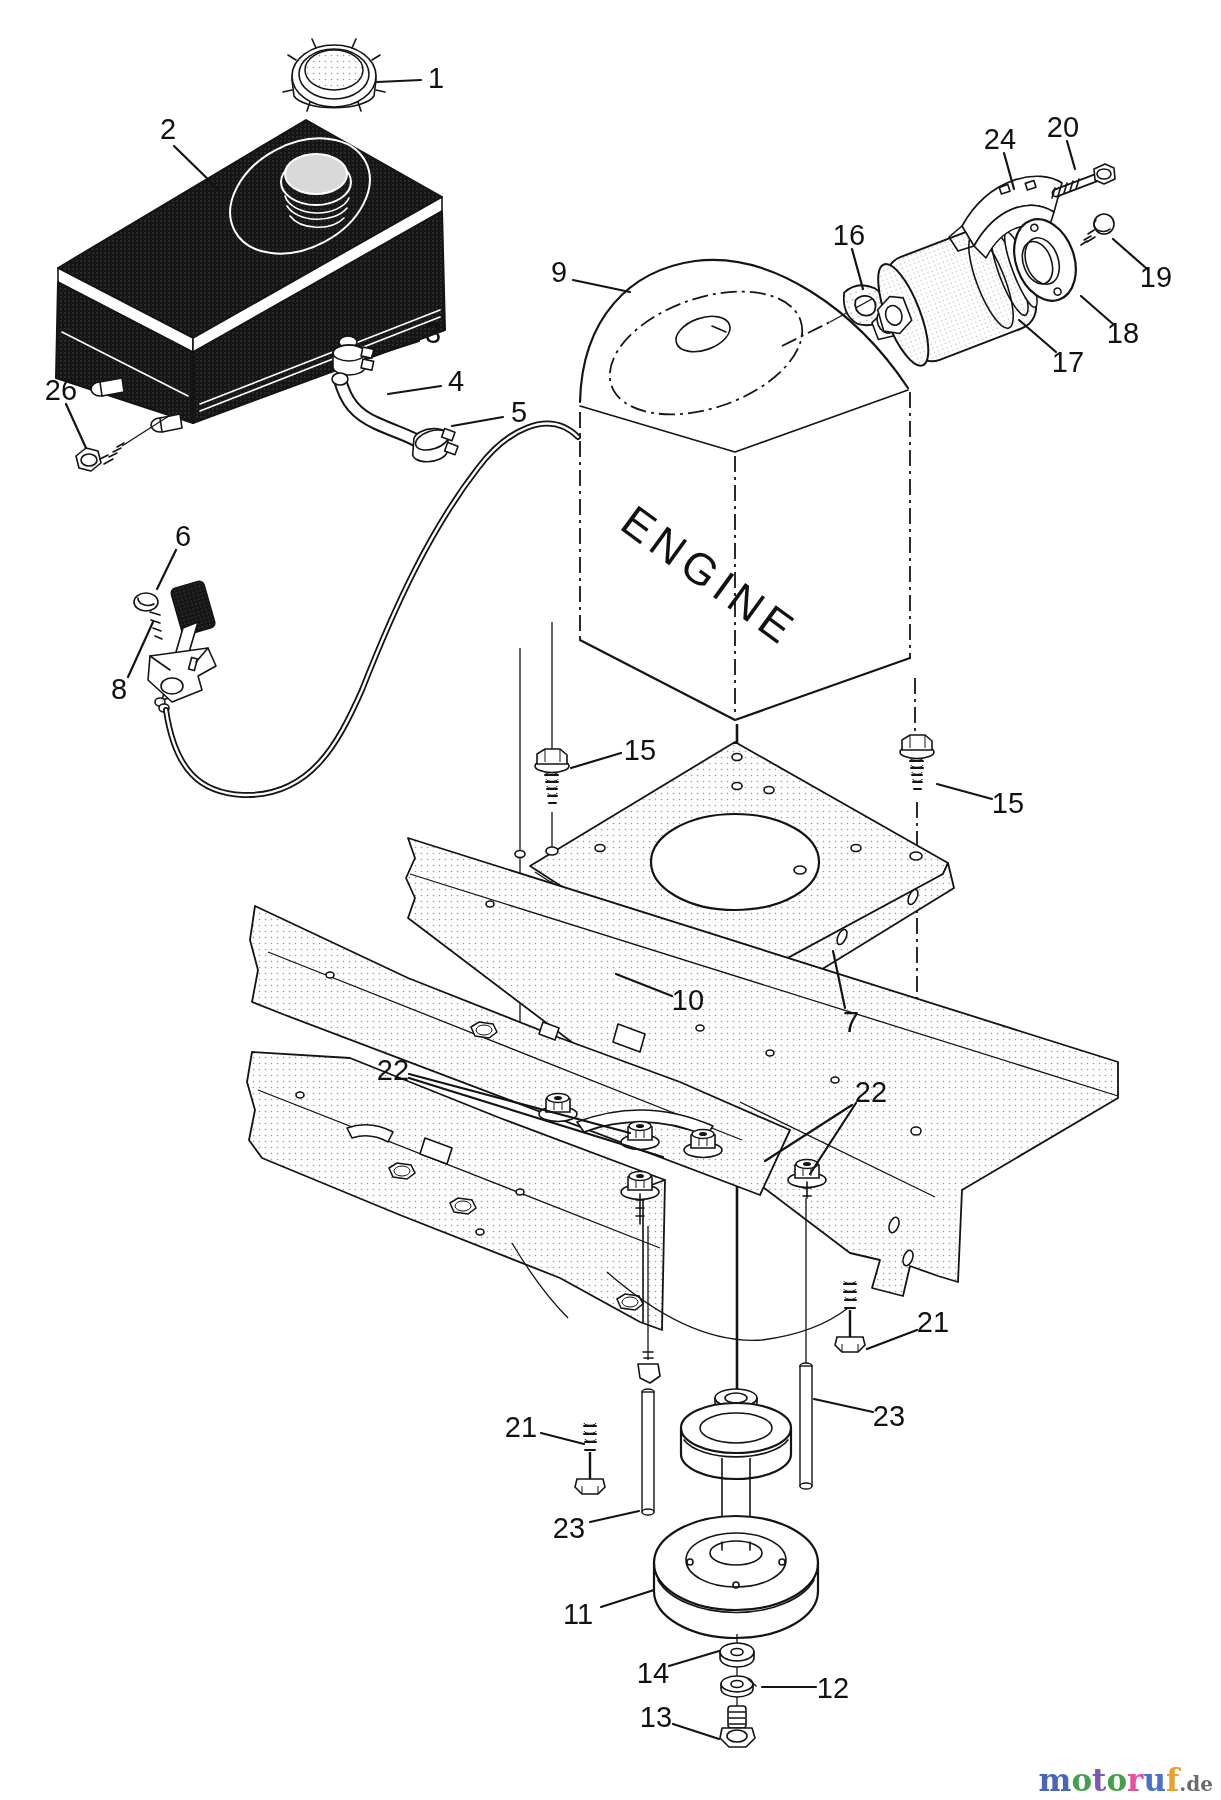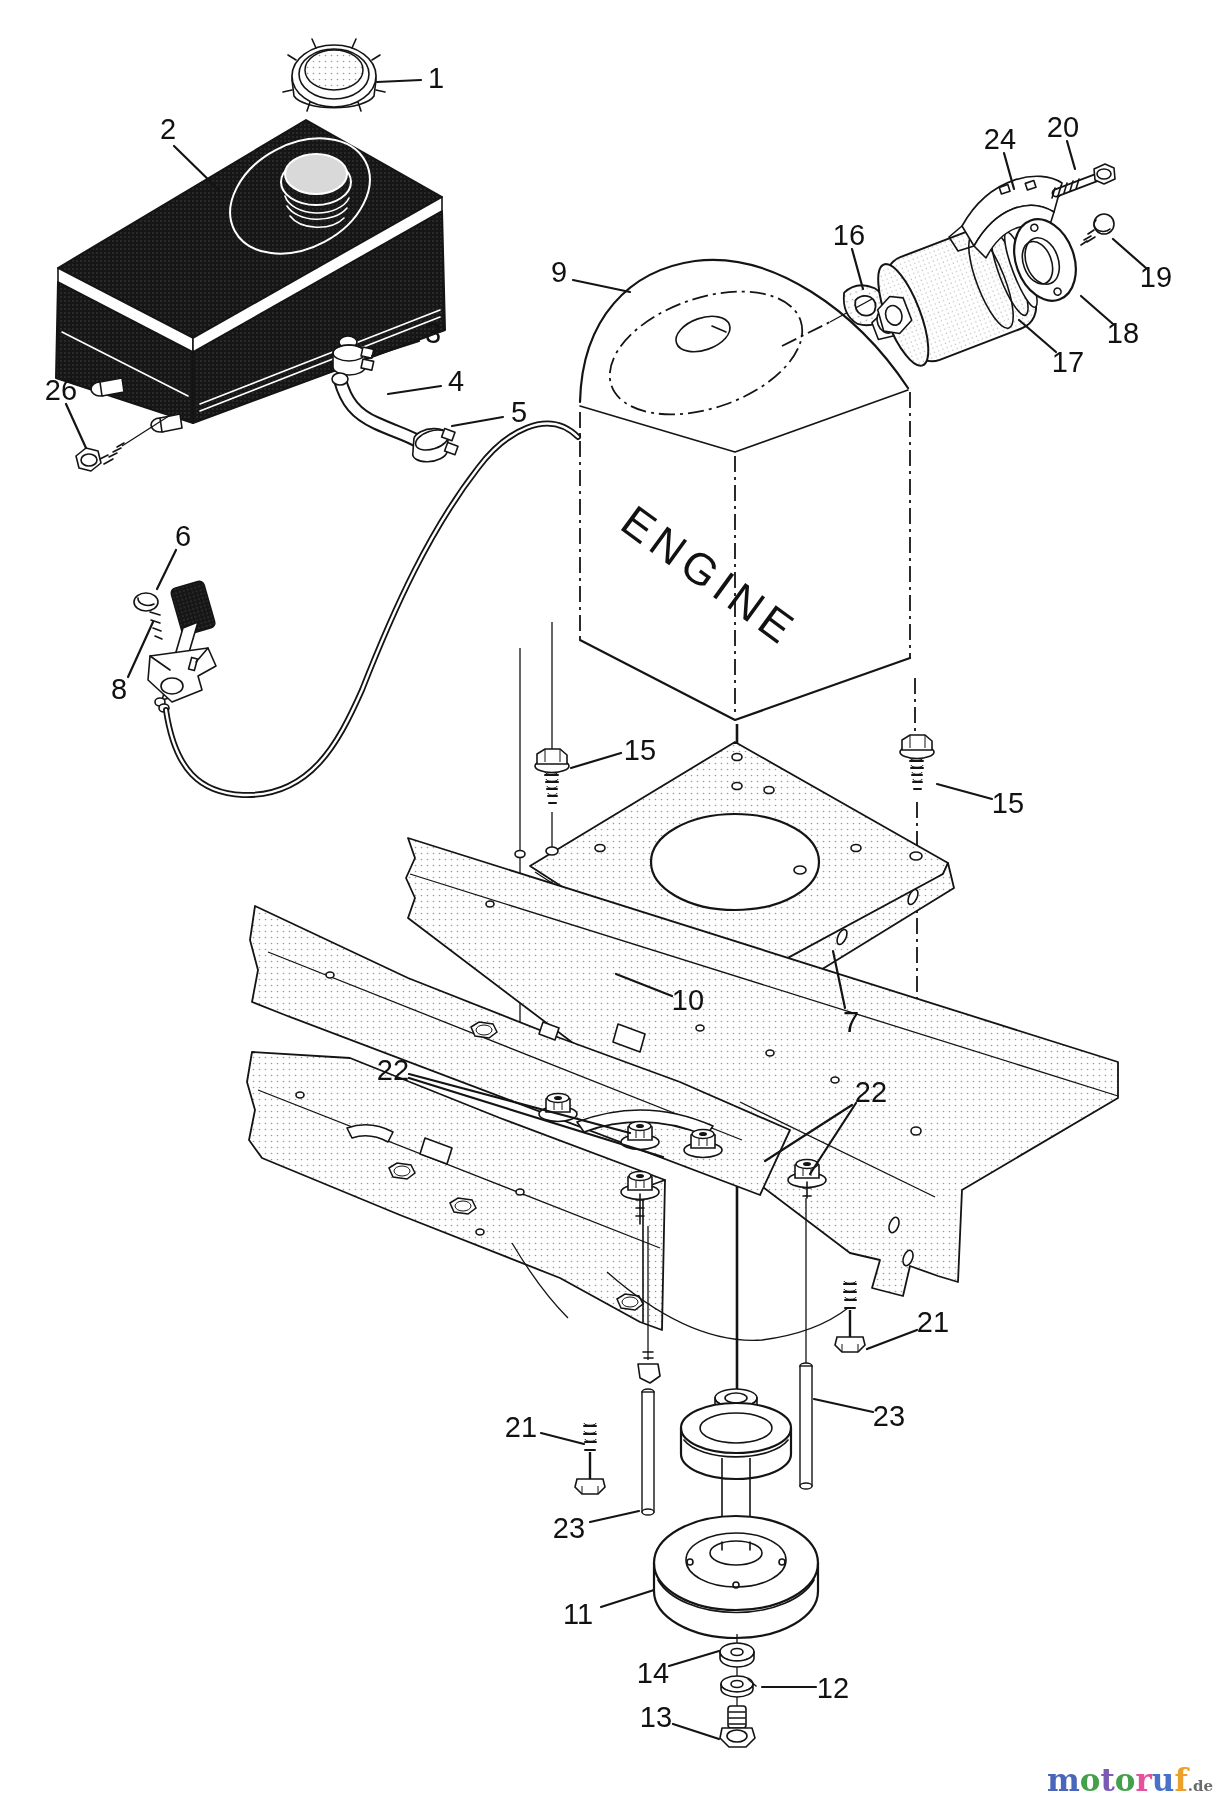--- a/index.html
+++ b/index.html
@@ -13,21 +13,21 @@
   .fsl{fill:url(#stipLight);stroke:#141414;stroke-width:1.8;stroke-linejoin:round;}
   .fsf{fill:url(#stipFine);stroke:#141414;stroke-width:2;stroke-linejoin:round;}
   .fsd{fill:url(#stipDark);stroke:#141414;stroke-width:2;stroke-linejoin:round;}
   .wln{stroke:#ffffff;stroke-width:1.6;fill:none;stroke-linecap:round;}
   .dashdot{stroke:#141414;stroke-width:1.8;fill:none;stroke-dasharray:16 5 3 5;}
   .thin{stroke:#141414;stroke-width:1.3;fill:none;}
   .callout{font:29px "Liberation Sans",sans-serif;fill:#111;}
   .engine-word{font:44px "Liberation Sans",sans-serif;letter-spacing:6px;fill:#111;}
   #watermark{position:absolute;right:8px;bottom:4px;font-family:"DejaVu Serif","Liberation Serif",serif;
              font-weight:bold;font-size:31px;line-height:1;}
-  #watermark .suffix{font-size:15px;font-weight:bold;}
+  #watermark .suffix{font-size:20px;font-weight:bold;}
 </style>
 </head>
 <body>
 
 <div id="stage">
 <svg id="diagram-svg" width="1221" height="1800" viewBox="0 0 1221 1800">
   <defs>
     <pattern id="stipDark" width="4" height="4" patternUnits="userSpaceOnUse">
       <rect width="4" height="4" fill="#161616"></rect>
           <circle cx="1" cy="1" r="0.7" fill="#4a4a4a"></circle>

